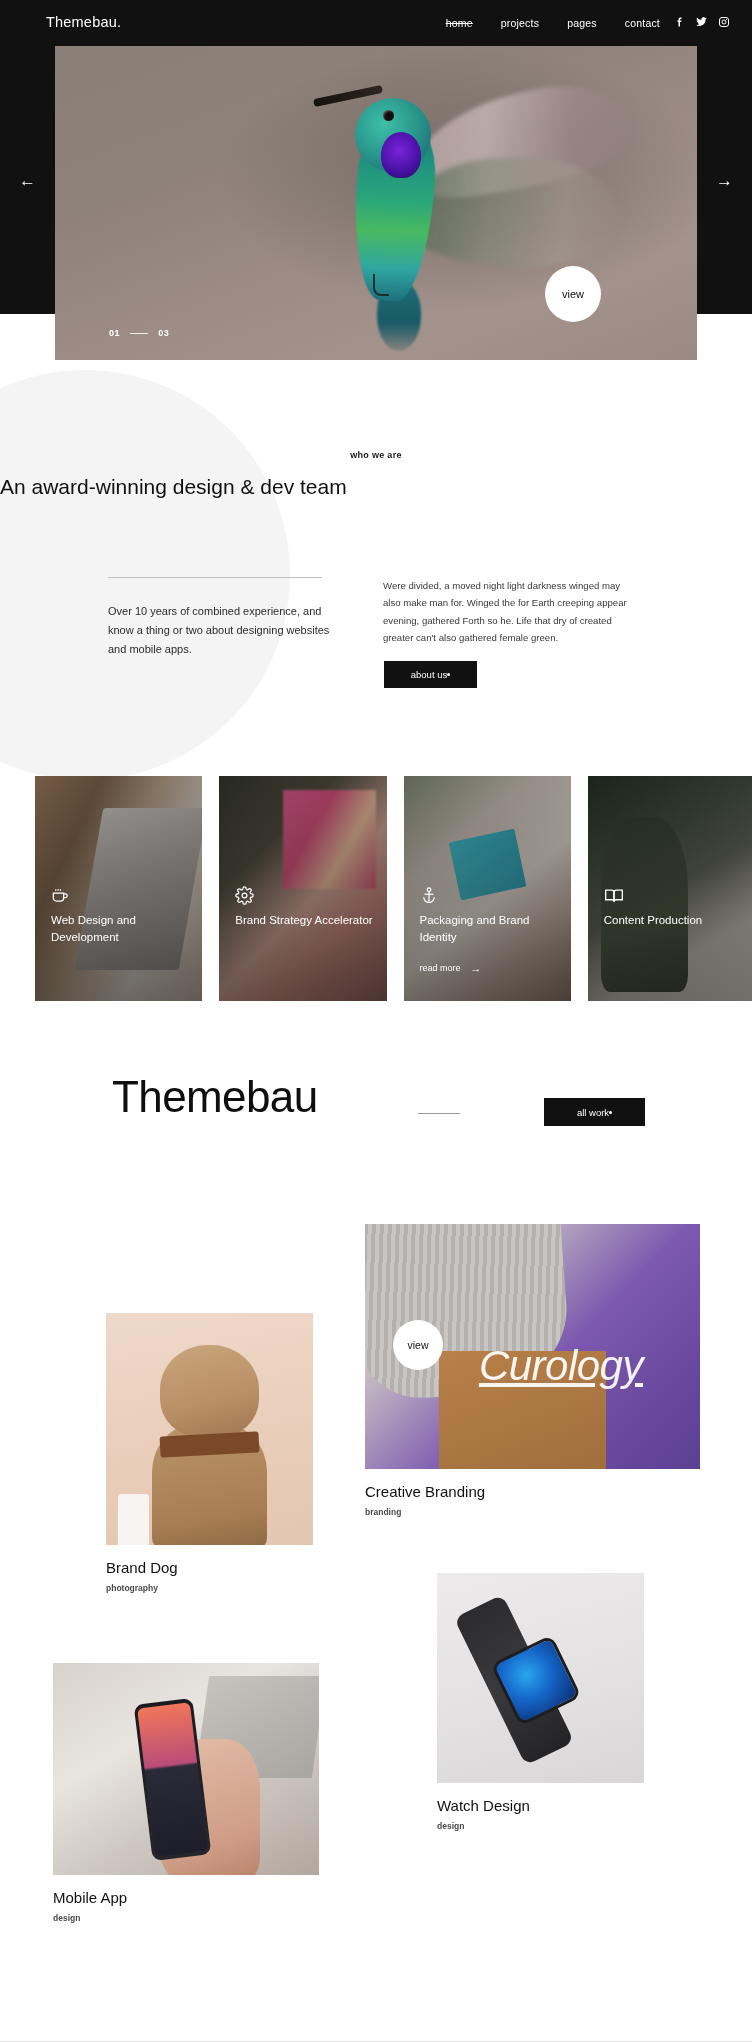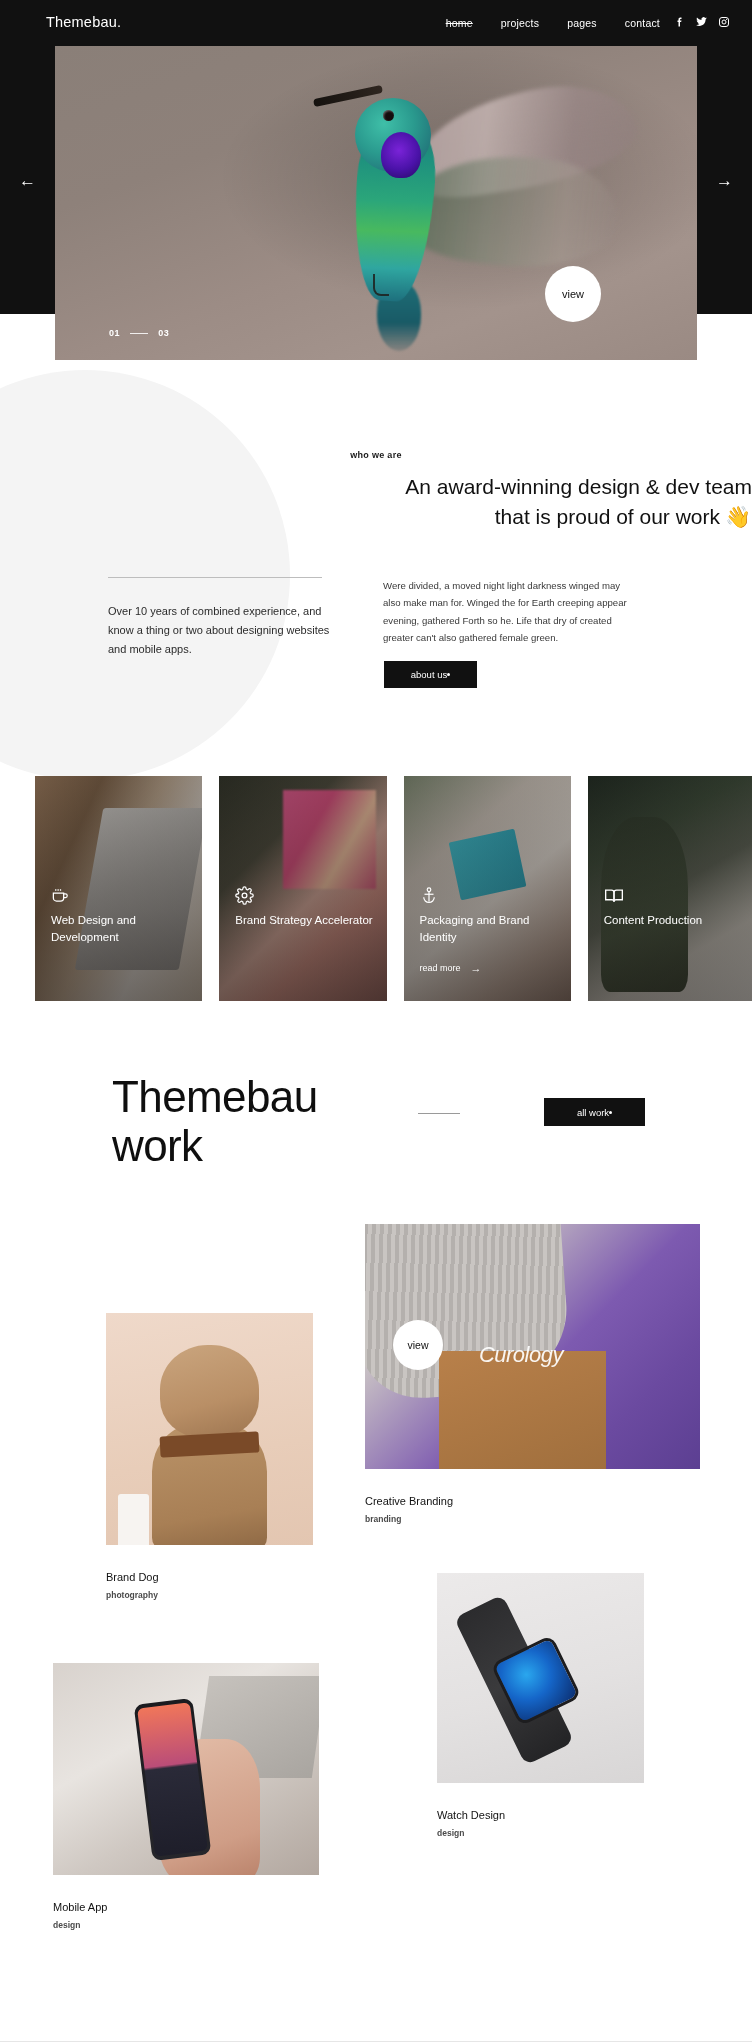--- a/index.html
+++ b/index.html
@@ -237,21 +237,21 @@
     text-align: center;
     font-size: 9px;
     font-weight: 700;
     letter-spacing: 0.3px;
     color: #1a1a1a;
     z-index: 3;
   }
   .who-heading {
     position: absolute;
     left: 0; right: 0; top: 472px;
-    text-align: right;
+    text-align: left;
     font-size: 21px;
     line-height: 1.42;
     color: #111111;
     font-weight: 400;
     z-index: 3;
   }
   .about-rule {
     position: absolute;
     left: 108px; top: 577px;
     width: 214px; height: 1px;
@@ -406,44 +406,45 @@
   }
   #all-work-button {
     left: 544px; top: 1098px;
     width: 101px; height: 28px;
     font-size: 9.5px;
   }
 
   
   .pf { position: absolute; z-index: 3; }
   .pf .img { position: relative; width: 100%; height: 100%; overflow: hidden; cursor: pointer; }
-  .pf .cap-t { font-size: 11px; color: #111; margin-top: 26px; }
+  .pf .cap-t { font-size: 15px; color: #111; margin-top: 14px; }
   .pf .cap-s { font-size: 8.5px; color: #4a4a4a; margin-top: 7px; font-weight: 700; }
 
   #pf-creative-branding { left: 365px; top: 1224px; width: 335px; }
   #pf-creative-branding .img { height: 245px; background: linear-gradient(135deg, #b9b4b0 0%, #cfcac6 22%, #7d5ab0 56%, #6b4aa0 78%, #5c3f92 100%); }
   #pf-creative-branding .sleeve {
     position: absolute; left: -2%; top: -4%;
     width: 62%; height: 74%;
     background: repeating-linear-gradient(96deg, #c9c5c2 0px, #c9c5c2 4px, #b4b0ad 4px, #b4b0ad 8px);
     border-radius: 0 0 46% 30%;
     transform: rotate(-4deg);
   }
   #pf-creative-branding .bag {
     position: absolute; left: 22%; top: 52%;
     width: 50%; height: 48%;
     background: linear-gradient(160deg, #b8804a 0%, #a06f3d 100%);
   }
   #pf-creative-branding .wm {
     position: absolute; left: 34%; top: 48%;
     color: rgba(255,255,255,0.92);
-    font-size: 22px;
+    font-size: 42px;
     letter-spacing: -0.5px;
     font-style: italic;
     font-weight: 400;
+    text-decoration: underline;
   }
   #pf-creative-branding .view-sm {
     position: absolute; left: 28px; top: 96px;
     width: 50px; height: 50px; border-radius: 50%;
     background: #fff; color: #111; font-size: 10.5px;
     display: flex; align-items: center; justify-content: center;
   }
 
   #pf-funny-dog { left: 106px; top: 1313px; width: 207px; }
   #pf-funny-dog .img { height: 232px; background: linear-gradient(170deg, #efd9ca 0%, #e8cdb9 60%, #e3c6b1 100%); }
@@ -591,21 +592,20 @@
 
   <div class="hero-counter">
     <span>01</span>
     <span class="ln"></span>
     <span>03</span>
   </div>
 
   <div class="who-label">who we are</div>
   <div class="who-heading">
     <div>An award-winning design &amp; dev team</div>
-    <div>that is proud of our work  👋</div>
   </div>
 
   <div class="about-rule"></div>
   <div class="about-left">Over 10 years of combined experience, and know a thing or two about designing websites and mobile apps.</div>
   <div class="about-right">Were divided, a moved night light darkness winged may also make man for. Winged the for Earth creeping appear evening, gathered Forth so he. Life that dry of created greater can't also gathered female green.</div>
 
   <div class="btn-dark" id="about-us-button">
     <span>about us</span>
     <span class="dot"></span>
   </div>
@@ -663,21 +663,20 @@
             <path d="M2 5h7a3 3 0 0 1 3 3v11a2.5 2.5 0 0 0-2.5-2.5H2z"></path>
             <path d="M22 5h-7a3 3 0 0 0-3 3v11a2.5 2.5 0 0 1 2.5-2.5H22z"></path>
           </svg>
       </span>
       <div class="ttl">Content Production</div>
     </div>
   </div>
 
   <div class="fw-title">
     <div>Themebau</div>
-    <div>work</div>
   </div>
   <div class="fw-rule"></div>
   <div class="btn-dark" id="all-work-button">
     <span>all work</span>
     <span class="dot"></span>
   </div>
 
   <div class="pf" id="pf-creative-branding">
     <div class="img">
       <div class="sleeve"></div>

